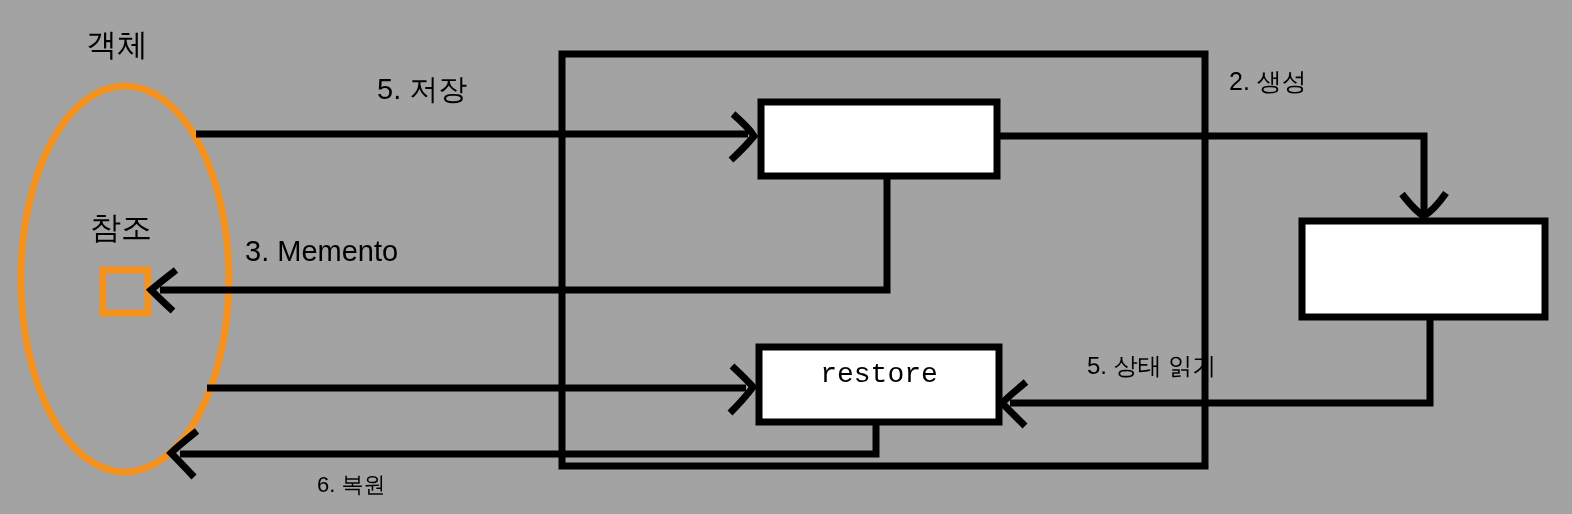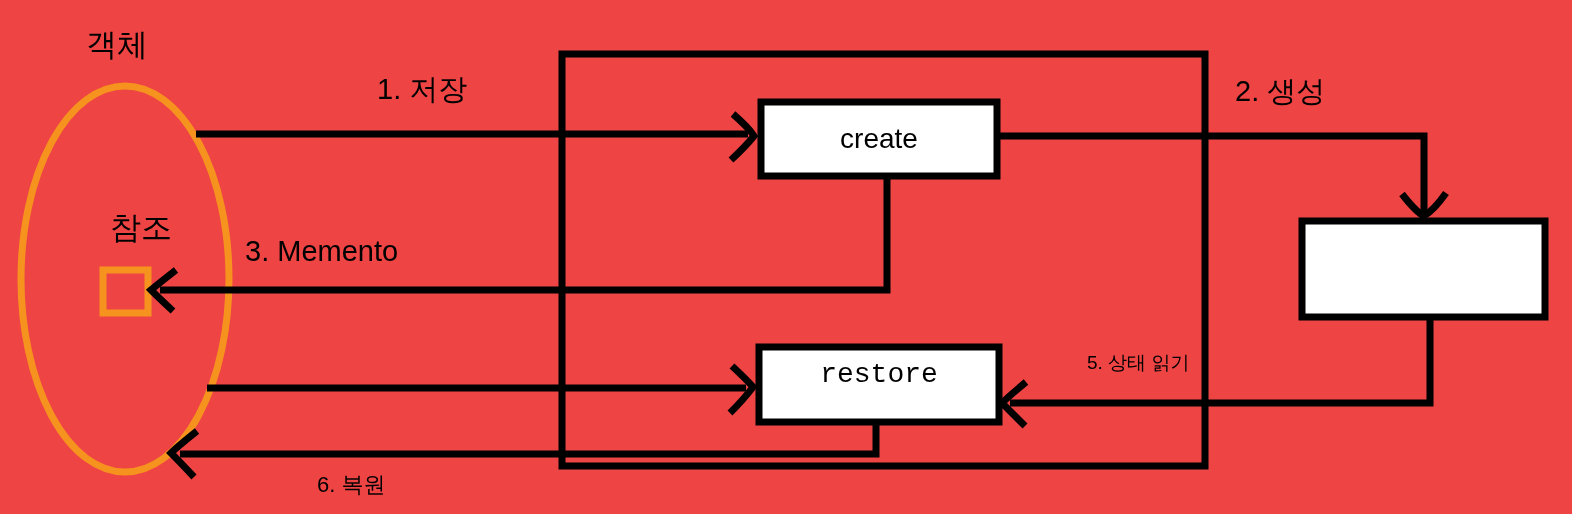--- a/index.html
+++ b/index.html
@@ -5,41 +5,41 @@
   html, body {
     margin: 0;
     padding: 0;
     background: #ffffff;
     font-family: "Liberation Sans", "DejaVu Sans", sans-serif;
   }
   .stage {
     position: relative;
     width: 1572px;
     height: 514px;
-    background: #ef4444;
+    background: #a3a3a3;
     overflow: hidden;
   }
   .stage svg {
     position: absolute;
     left: 0;
     top: 0;
   }
   .lbl {
     position: absolute;
     color: #000000;
     white-space: nowrap;
     line-height: 1.1;
   }
   .lbl-title    { left: 86px;  top: 28px;  font-size: 31px; }
-  .lbl-ref      { left: 90px;  top: 211px; font-size: 31px; margin-left: 20px; }
+  .lbl-ref      { left: 90px;  top: 211px; font-size: 31px; }
   .lbl-save     { left: 377px; top: 74px;  font-size: 29px; }
-  .lbl-create2  { left: 1229px;top: 76px;  font-size: 29px; margin-left: 6px; }
+  .lbl-create2  { left: 1229px;top: 68px;  font-size: 25px; }
   .lbl-memento3 { left: 245px; top: 236px; font-size: 29px; }
   .lbl-undo4    { left: 295px; top: 343px; font-size: 28px; }
-  .lbl-read5    { left: 1087px;top: 353px; font-size: 19px; }
+  .lbl-read5    { left: 1087px;top: 353px; font-size: 24px; }
   .lbl-restore6 { left: 317px; top: 473px; font-size: 22px; }
   .boxlbl {
     position: absolute;
     display: flex;
     align-items: center;
     justify-content: center;
     color: #000000;
     font-size: 28px;
   }
   .boxlbl-create  { left: 761px;  top: 102px; width: 236px; height: 74px; }
@@ -79,22 +79,21 @@
 
     <path d="M1430,317 L1430,403 L1010,403" fill="none" stroke="#000000" stroke-width="7"></path>
     <path d="M1026,382 Q1008,397 1002,403 Q1011,412 1025,426" fill="none" stroke="#000000" stroke-width="7"></path>
 
     <path d="M876,422 L876,454 L180,454" fill="none" stroke="#000000" stroke-width="7"></path>
     <path d="M197,431 Q177,447 171,453 Q180,462 194,477" fill="none" stroke="#000000" stroke-width="7"></path>
   </svg>
 
   <div class="lbl lbl-title">객체</div>
   <div class="lbl lbl-ref">참조</div>
-  <div class="lbl lbl-save">1. 저장</div>
+  <div class="lbl lbl-save">5. 저장</div>
   <div class="lbl lbl-create2">2. 생성</div>
   <div class="lbl lbl-memento3">3. Memento</div>
   <div class="lbl lbl-read5">5. 상태 읽기</div>
   <div class="lbl lbl-restore6">6. 복원</div>
 
-  <div class="boxlbl boxlbl-create">create</div>
   <div class="boxlbl boxlbl-restore">restore</div>
 
 </div>
 
 </body></html>

